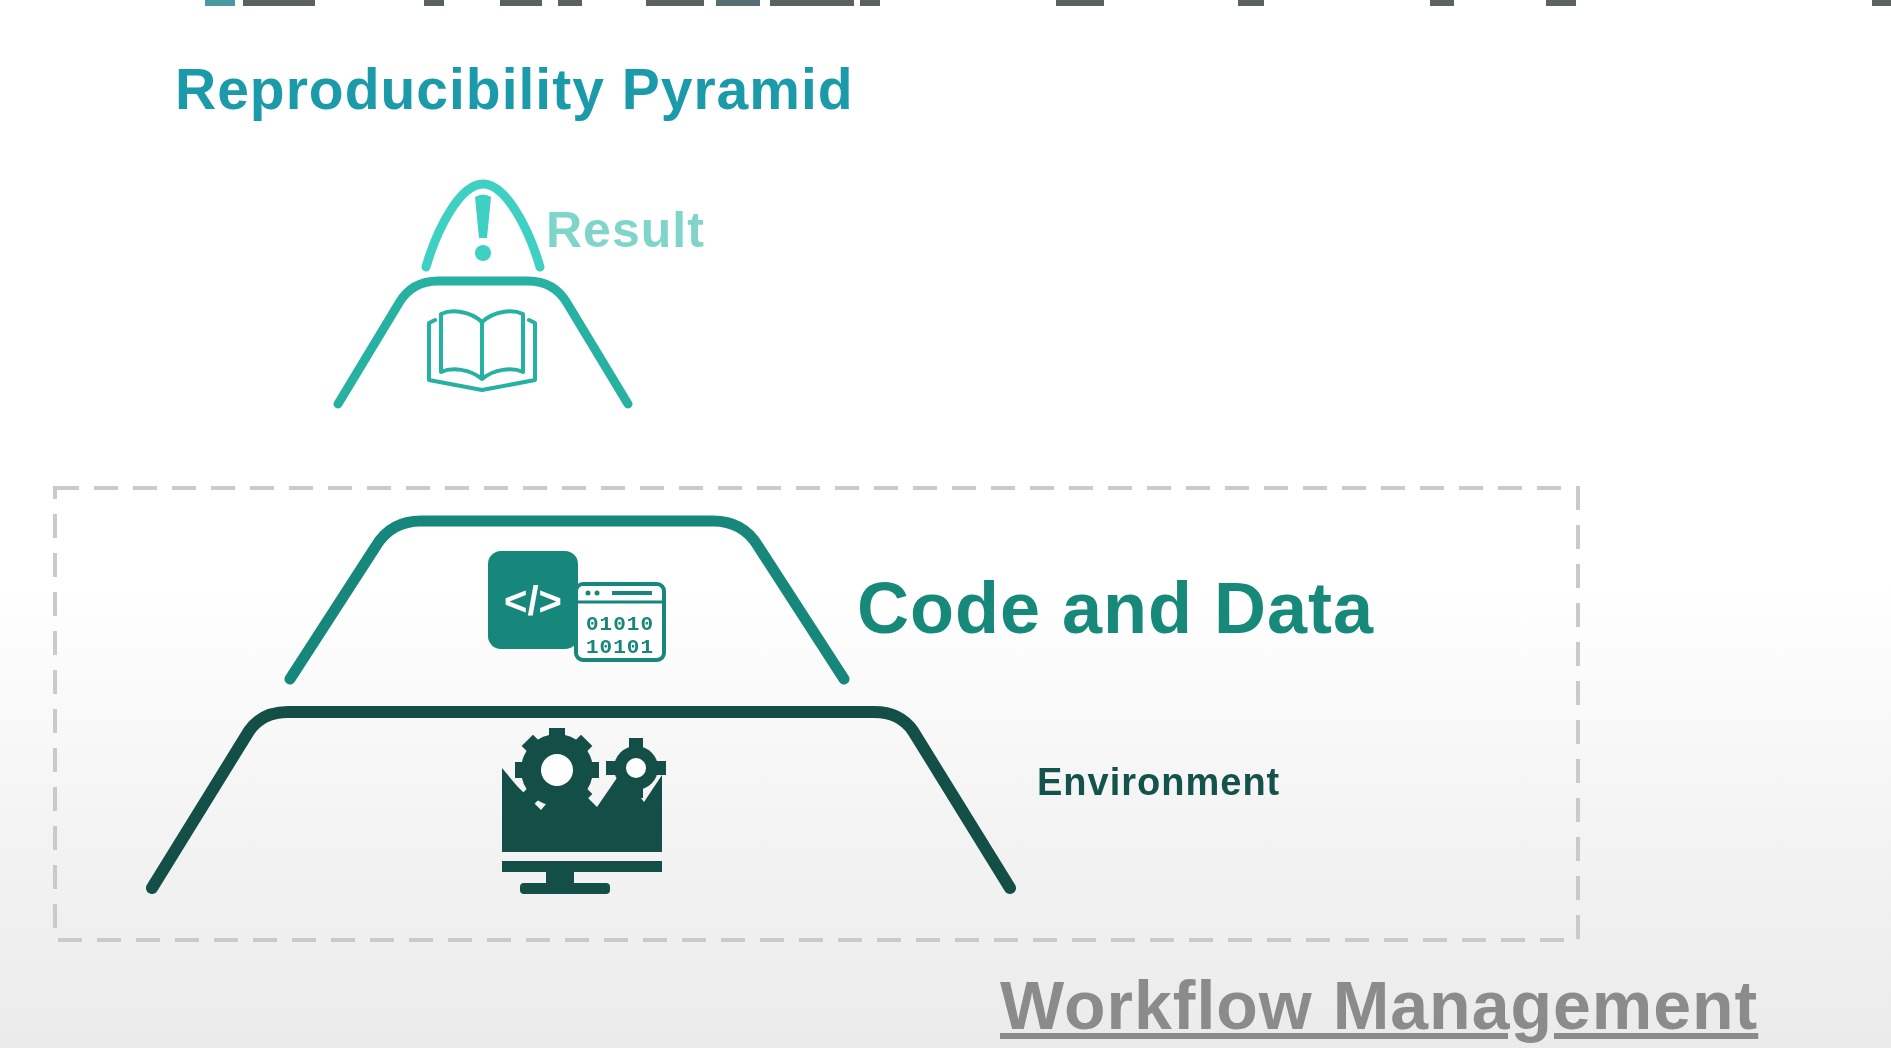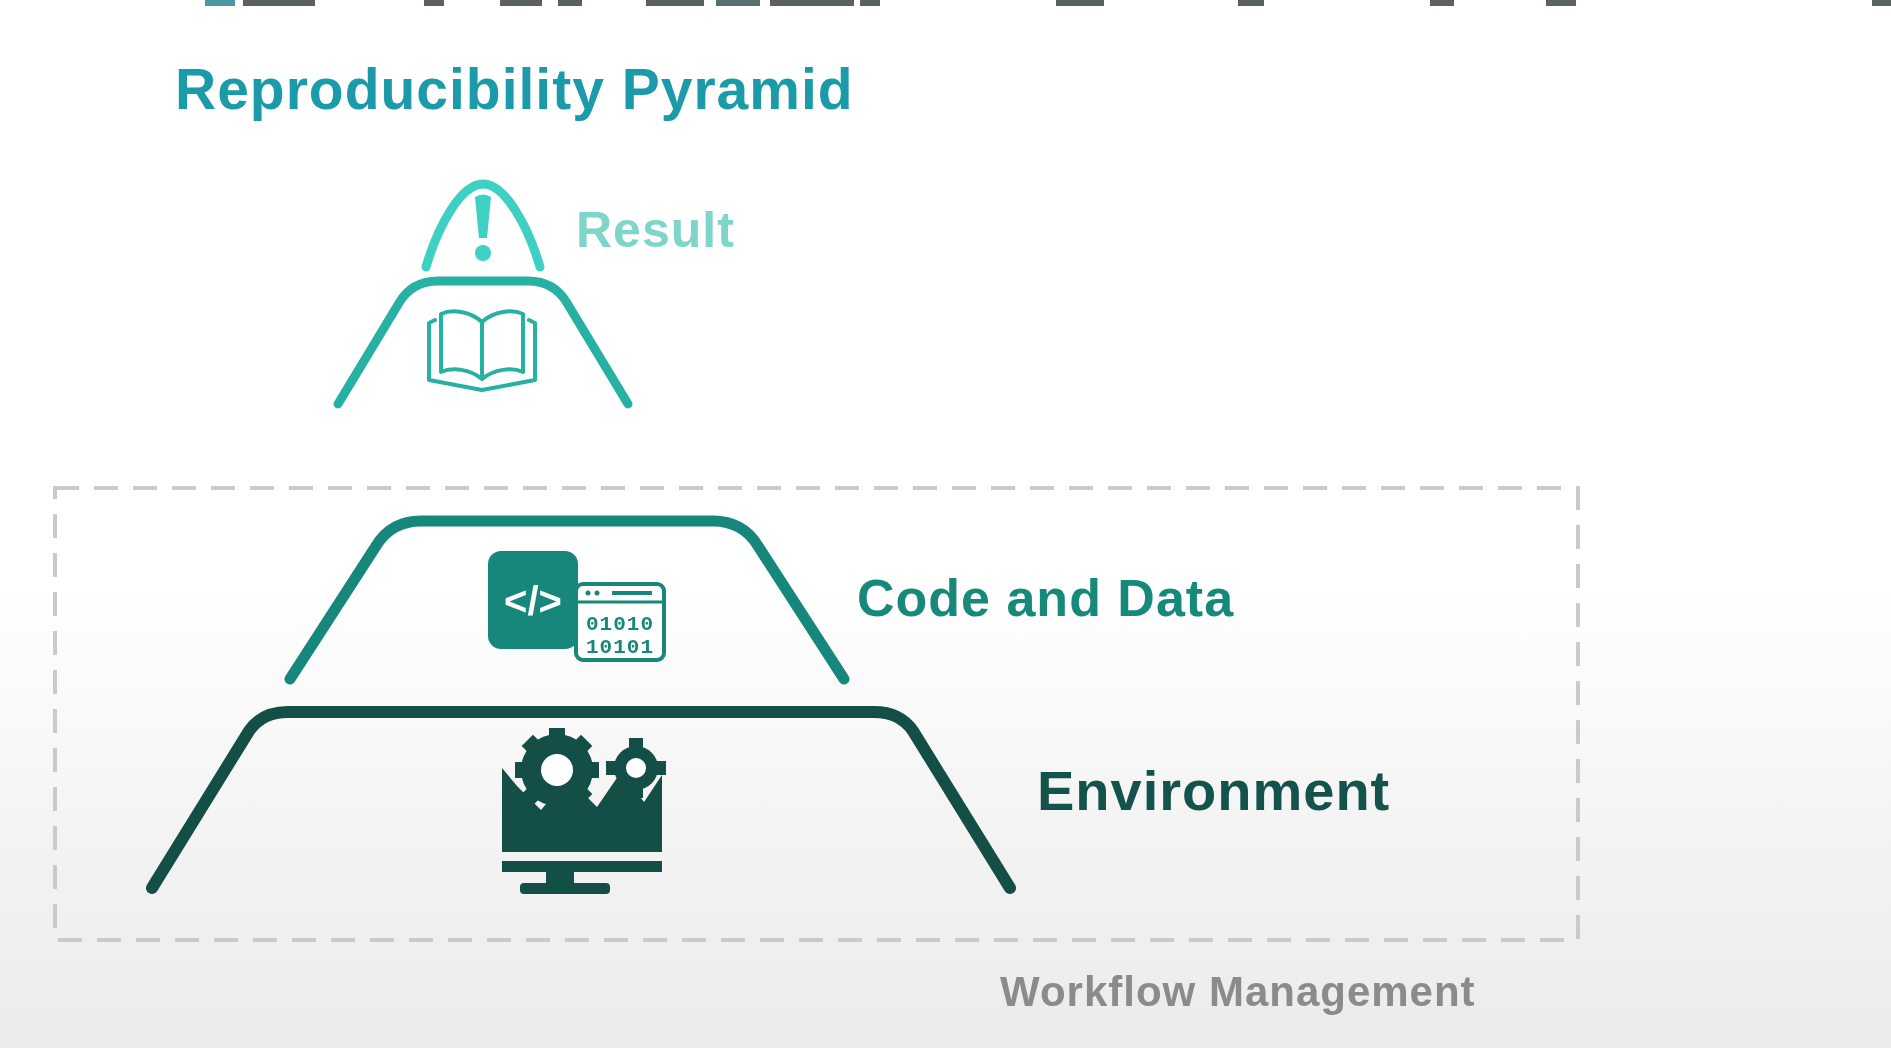--- a/index.html
+++ b/index.html
@@ -11,25 +11,25 @@
     font-family:"Liberation Sans", sans-serif;
   }
   .lbl{
     position:absolute;
     font-weight:bold;
     white-space:nowrap;
     line-height:1;
     margin-top:19px;
   }
   .lbl-title       {left:175px; top:42px;  font-size:57px; color:#1B9AA9; letter-spacing:1px;}
-  .lbl-result      {left:576px; top:186px; font-size:50px; color:#80D5CB; letter-spacing:1px;}
+  .lbl-result      {left:546px; top:186px; font-size:50px; color:#80D5CB; letter-spacing:1px;}
   .lbl-doc         {left:625px; top:302px; font-size:51px; color:#1CA295; letter-spacing:1px;}
-  .lbl-code        {left:857px; top:553px; font-size:52px; color:#17897B; letter-spacing:1px;}
-  .lbl-env         {left:1037px;top:744px; font-size:56px; color:#14534B; letter-spacing:1px;}
-  .lbl-workflow    {left:1000px;top:952px; font-size:42px; color:#8B8B8B; letter-spacing:1px;}
+  .lbl-code        {left:857px; top:553px; font-size:72px; color:#17897B; letter-spacing:1px;}
+  .lbl-env         {left:1037px;top:744px; font-size:38px; color:#14534B; letter-spacing:1px;}
+  .lbl-workflow    {left:1000px;top:952px; font-size:68px; color:#8B8B8B; letter-spacing:1px;text-decoration:underline;}
   svg{position:absolute;left:0;top:0;}
   .bin-text{
     font-family:"Liberation Mono","DejaVu Sans Mono",monospace;
     font-weight:bold;
   }
 </style>
 </head>
 <body>
 
 <div class="canvas">

